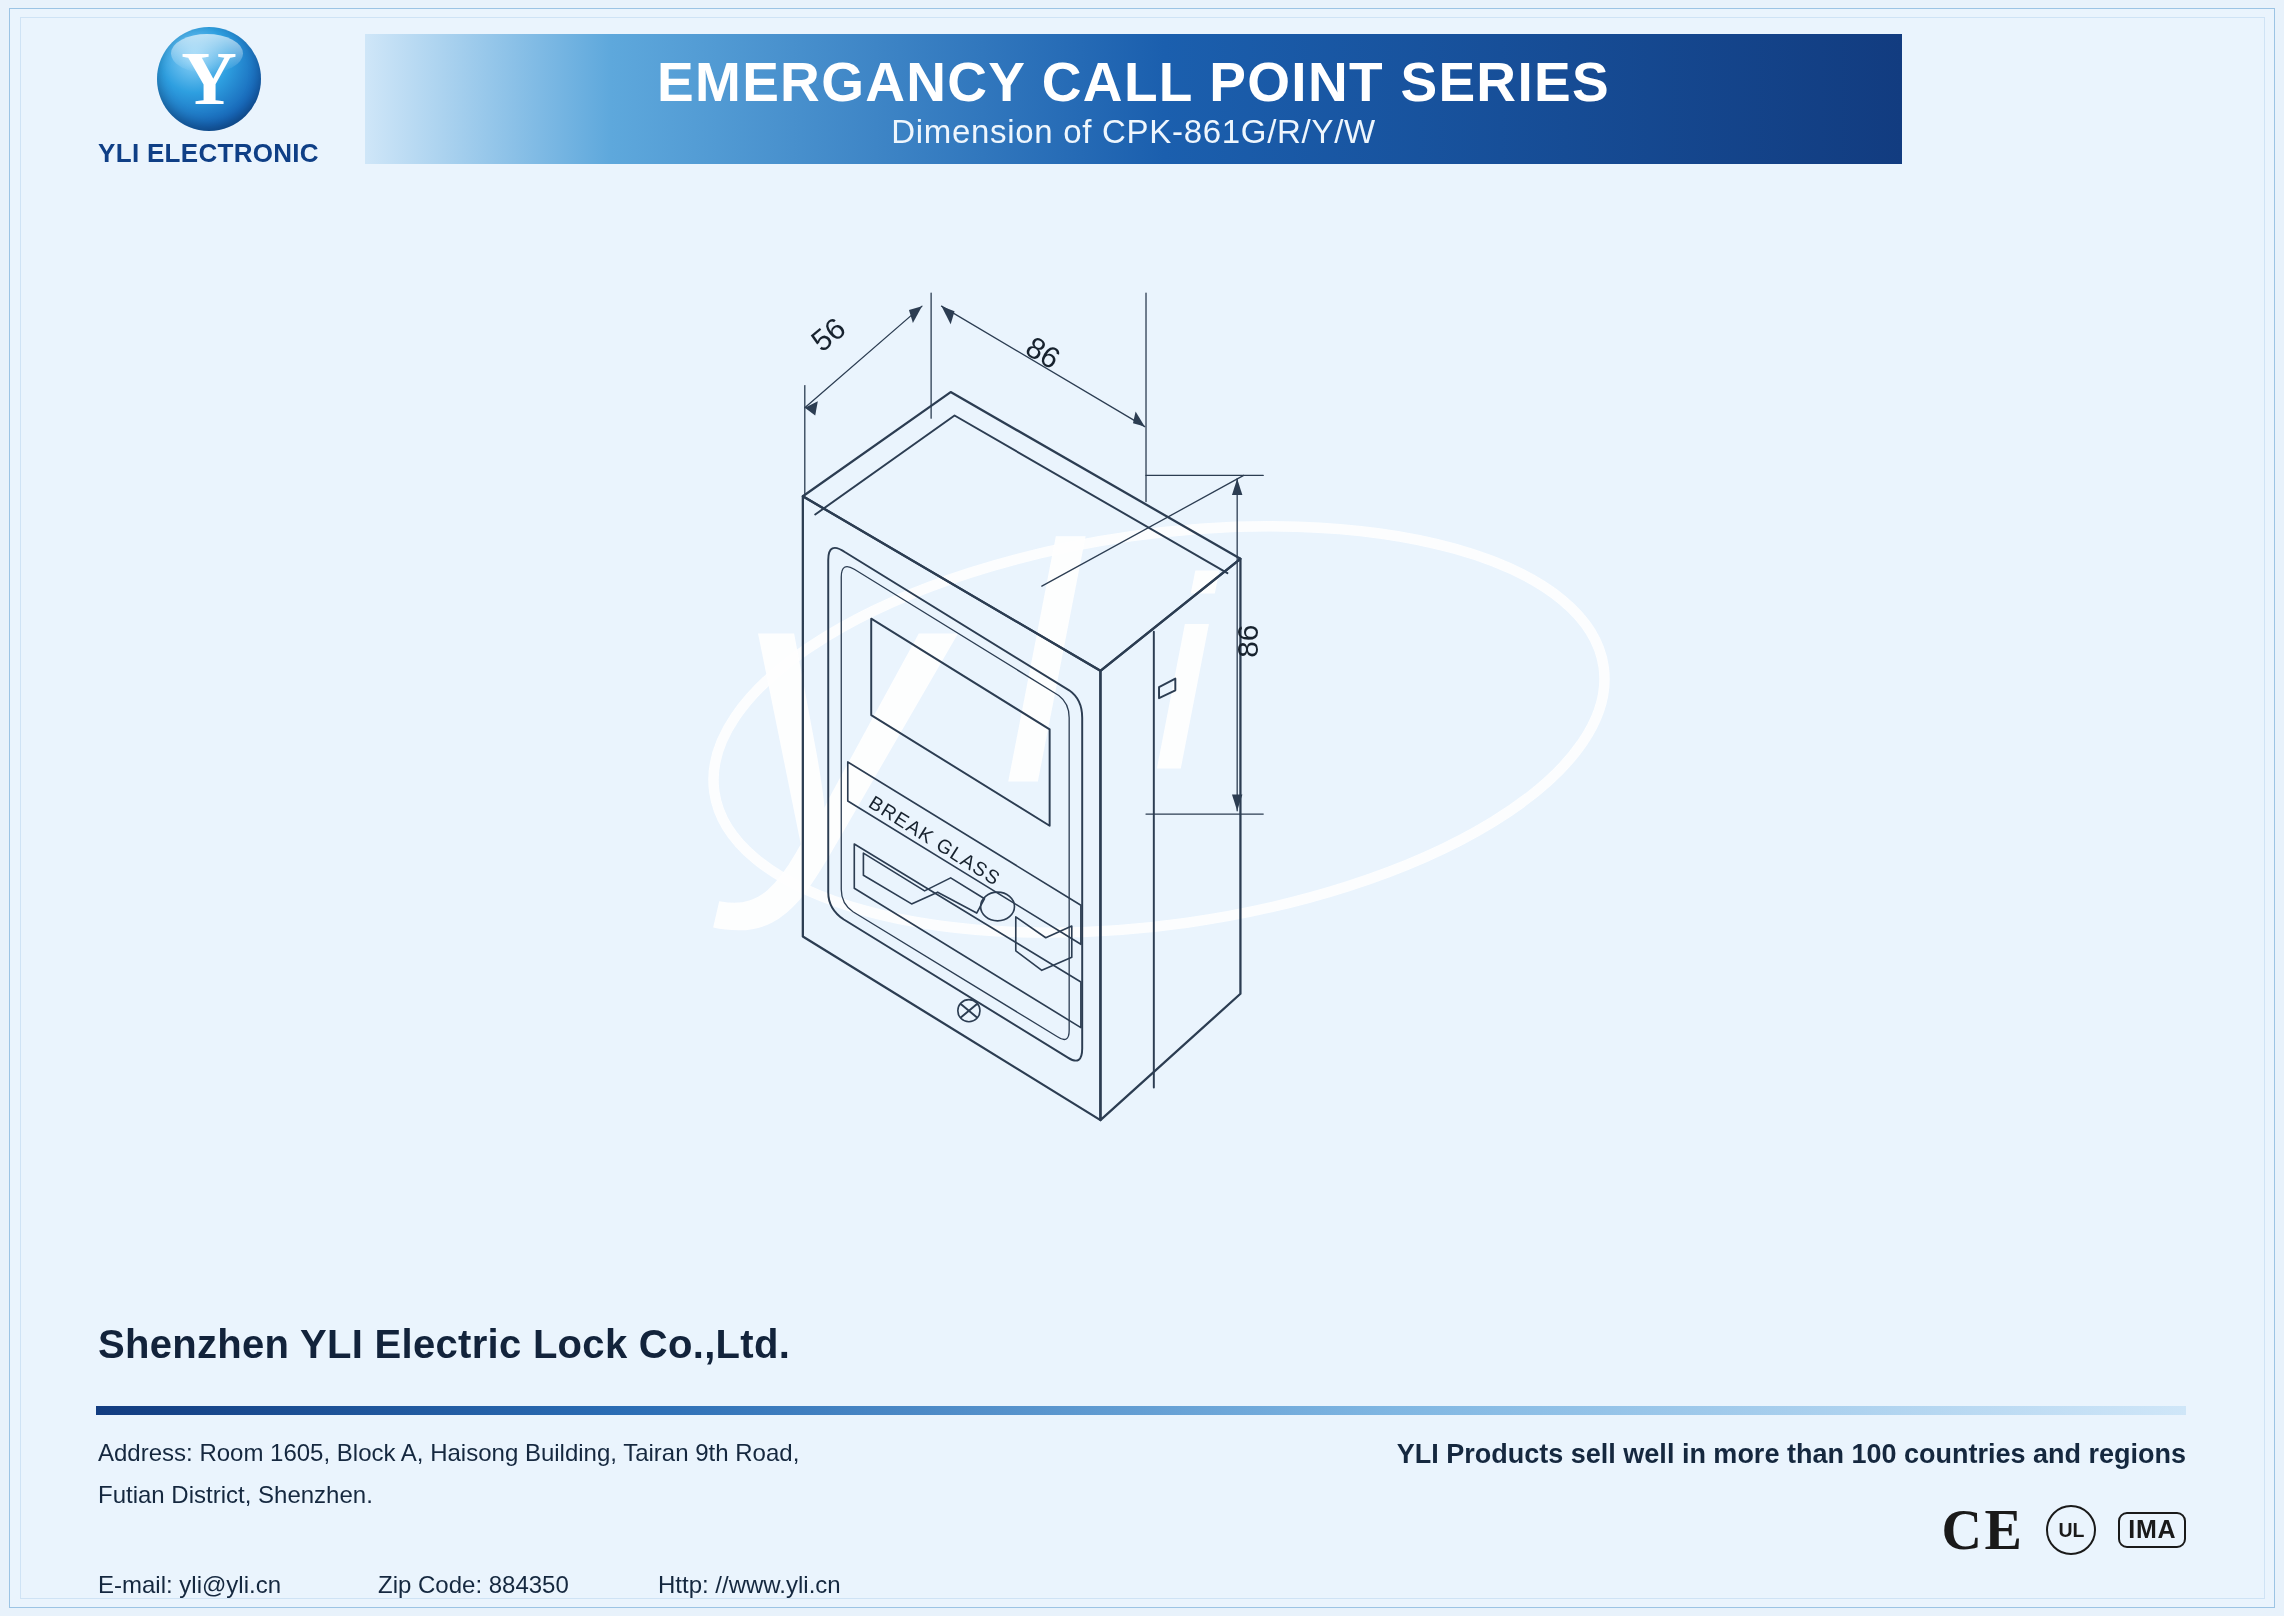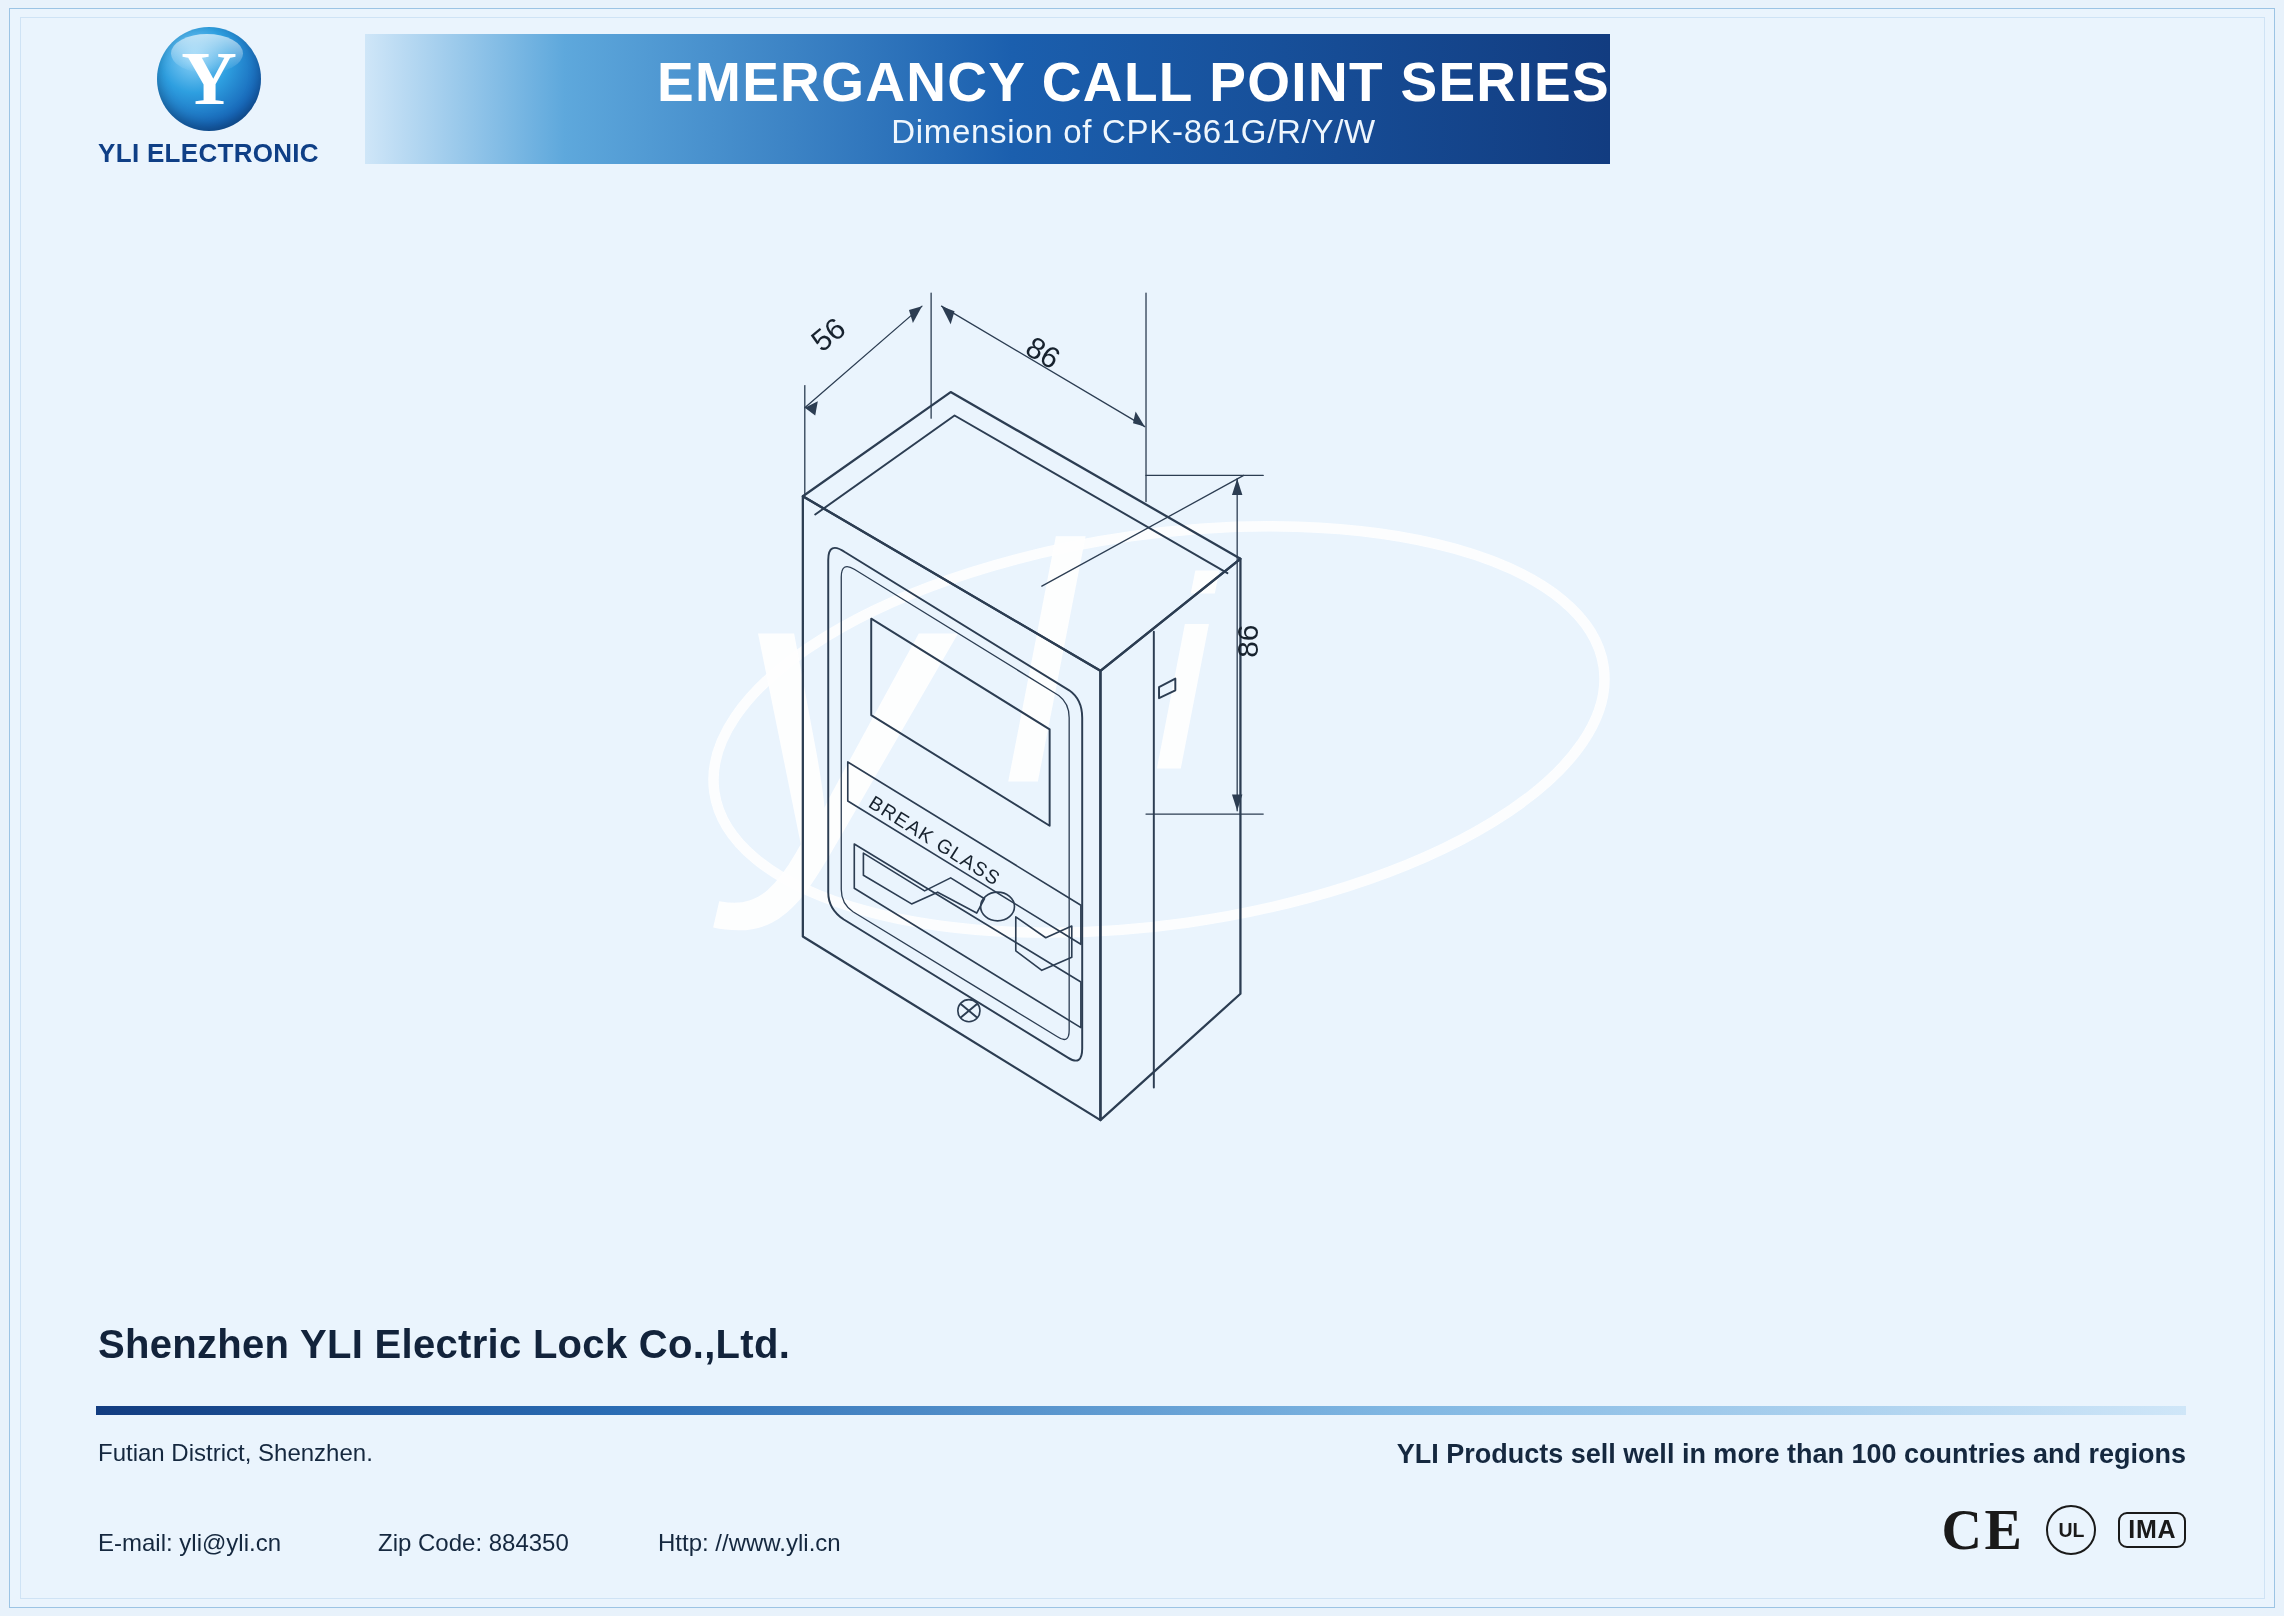--- a/index.html
+++ b/index.html
@@ -90,21 +90,21 @@
     font-size: 26px;
     font-weight: bold;
     color: #0f3f86;
     letter-spacing: 0.3px;
   }
 
   .header-bar {
     position: absolute;
     left: 365px;
     top: 34px;
-    width: 1245px;
+    width: 1537px;
     height: 130px;
     background: linear-gradient(to right, #cfe6f8 0%, #5ea8dc 16%, #1b5fae 52%, #123c80 100%);
   }
   .header-title {
     position: absolute;
     left: 0;
     top: 15.6px;
     width: 1537px;
     text-align: center;
     color: #ffffff;
@@ -332,20 +332,21 @@
       <g fill="#17222e" font-size="30" letter-spacing="2">
         <text x="432" y="808" transform="rotate(32 432 808)">BREAK  GLASS</text>
       </g>
     </svg>
   </div>
 
   <div class="company">Shenzhen YLI Electric Lock Co.,Ltd.</div>
   <div class="footer-rule"></div>
 
   <div class="addr">
+    <div class="row">Address: Room 1605, Block A, Haisong Building, Tairan 9th Road,</div>
     <div class="row">Futian District, Shenzhen.</div>
     <div class="row">
       <span class="mail">E-mail: yli@yli.cn</span><span class="zip">Zip Code: 884350</span><span>Http: //www.yli.cn</span>
     </div>
   </div>
 
   <div class="slogan">YLI Products sell well in more than 100 countries and regions</div>
 
   <div class="cert-row">
     <div class="cert ce-mark">CE</div>

